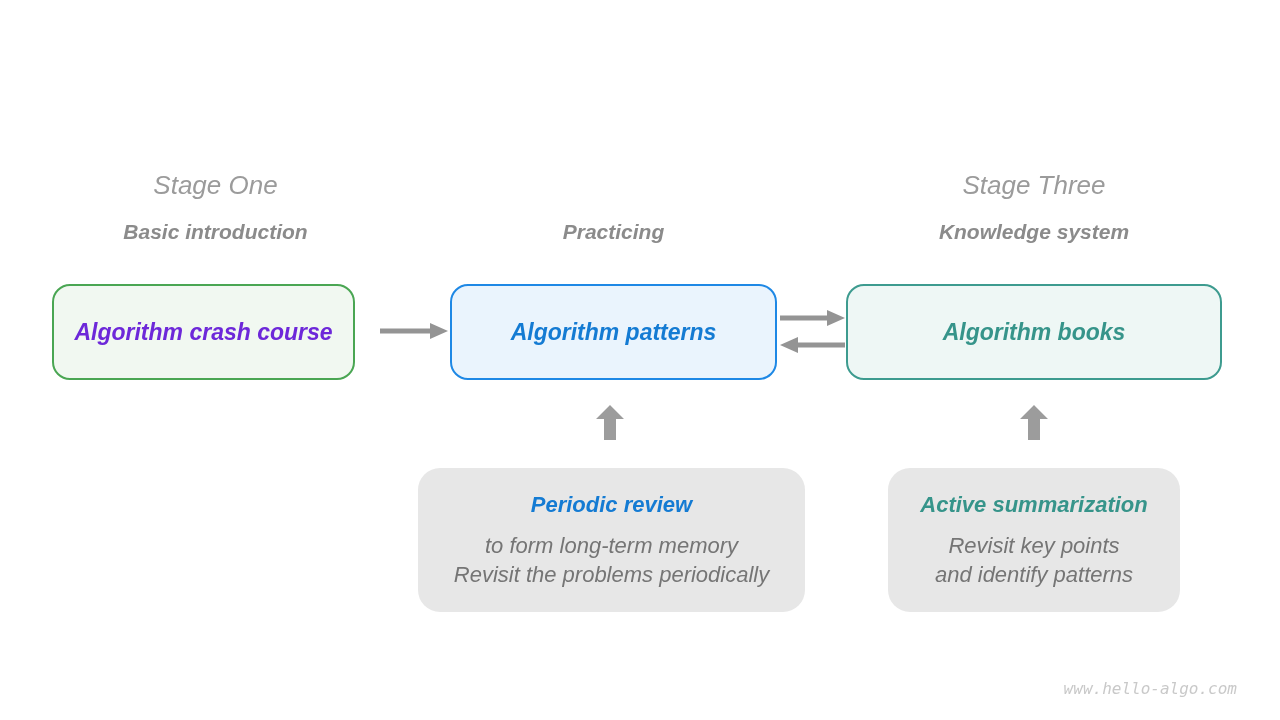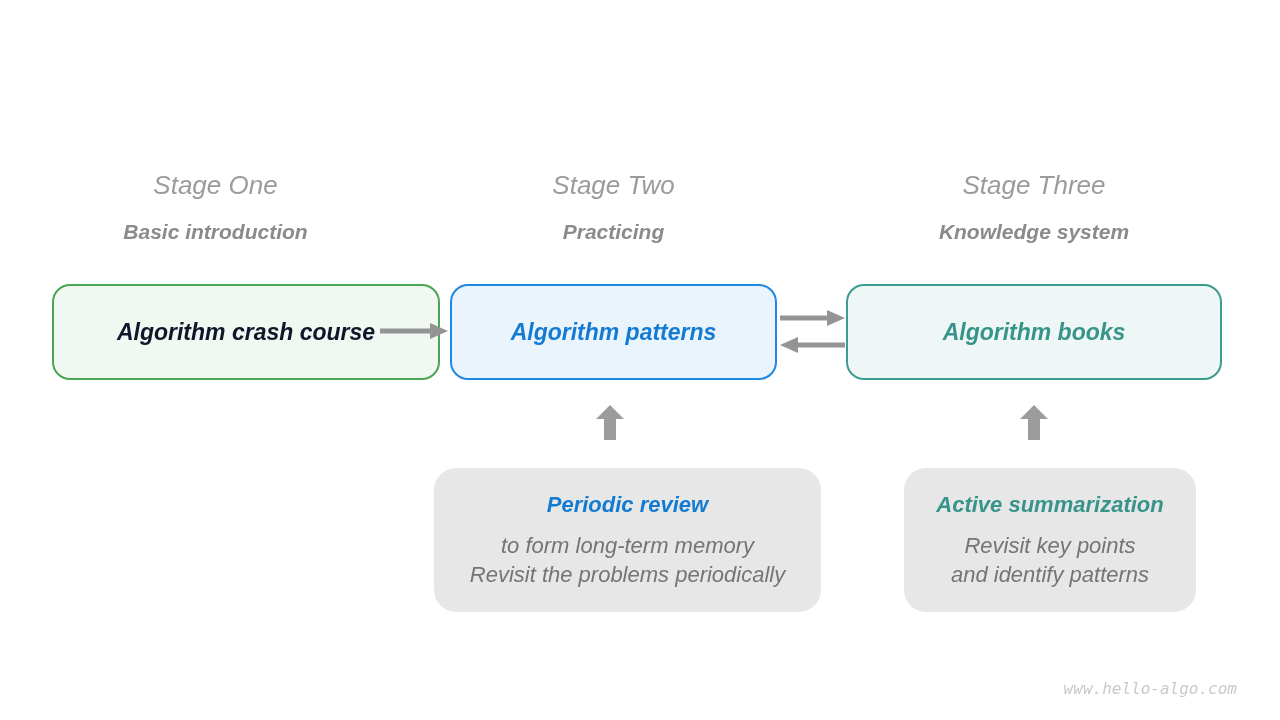--- a/index.html
+++ b/index.html
@@ -41,38 +41,37 @@
     border: 2px solid;
     display: flex;
     flex-direction: column;
     align-items: center;
     justify-content: center;
     font-size: 23px;
     font-weight: 700;
     text-align: center;
     line-height: 36px;
   }
-  .box-green { left: 52px;  width: 388px; border-color: #4aa653; background: #f1f8f1; color: #0f172a; }
+  .box-green { left: 52px;  width: 303px; border-color: #4aa653; background: #f1f8f1; color: #6d28d9; }
   .box-blue  { left: 450px; width: 327px; border-color: #1e88e5; background: #eaf4fd; color: #147bd3; }
   .box-teal  { left: 846px; width: 376px; border-color: #3d9b8f; background: #eef7f5; color: #36948a; }
 
   .arrow-svg { position: absolute; display: block; }
 
   .note-box {
     position: absolute;
     top: 468px;
     height: 144px;
     background: #e7e7e7;
     border-radius: 22px;
     display: flex;
     flex-direction: column;
     align-items: center;
     justify-content: center;
     text-align: center;
-    margin-left: 16px;
   }
   .note1 { left: 418px; width: 387px; }
   .note2 { left: 888px; width: 292px; text-align: center; }
   .note-title {
     font-size: 22px;
     font-weight: 700;
     margin-bottom: 13px;
   }
   .note-title-blue { color: #147bd3; }
   .note-title-teal { color: #36948a; }
@@ -89,21 +88,20 @@
     font-size: 16px;
     color: #c9c9c9;
   }
 </style>
 </head>
 <body>
 
 <div class="canvas">
 
   <div class="stage-title col1">Stage One</div>
-  <div class="stage-title col2">Stage Two</div>
   <div class="stage-title col3">Stage Three</div>
 
   <div class="stage-subtitle col1">Basic introduction</div>
   <div class="stage-subtitle col2">Practicing</div>
   <div class="stage-subtitle col3">Knowledge system</div>
 
   <div class="main-box box-green">
     <div>Algorithm crash course</div>
   </div>
 

